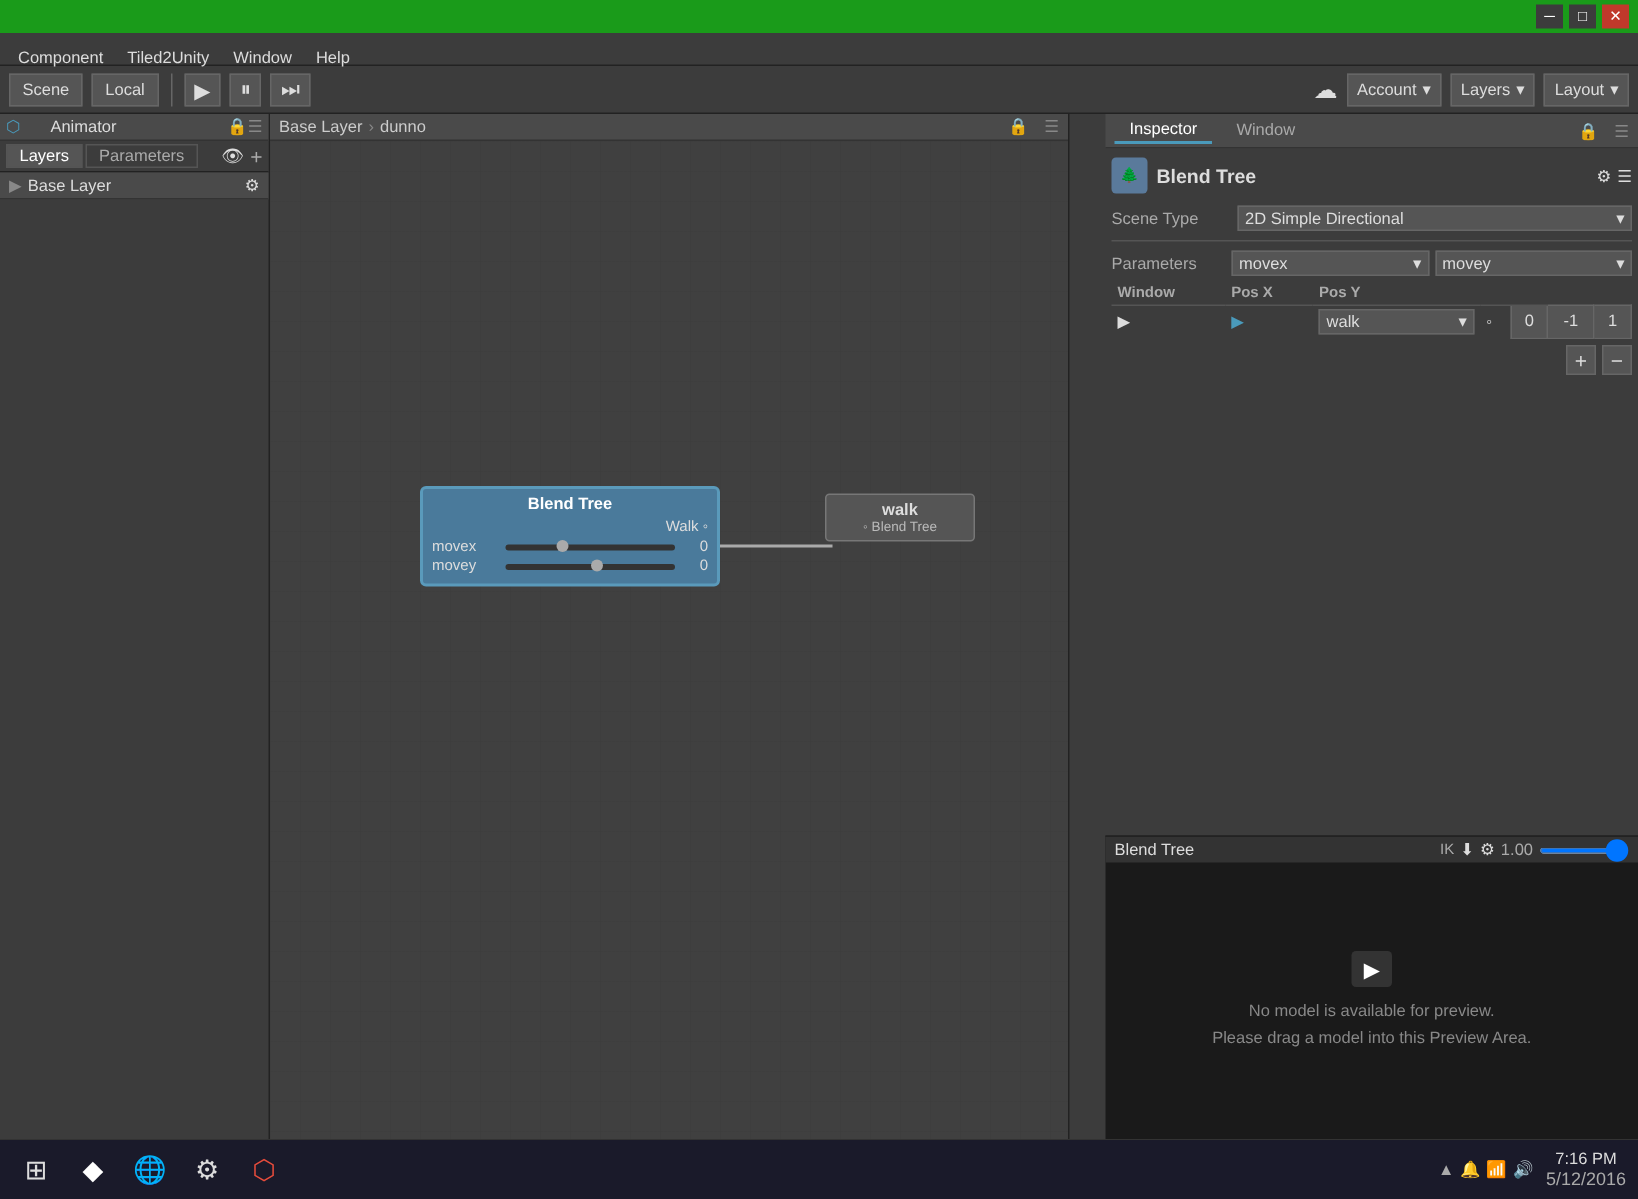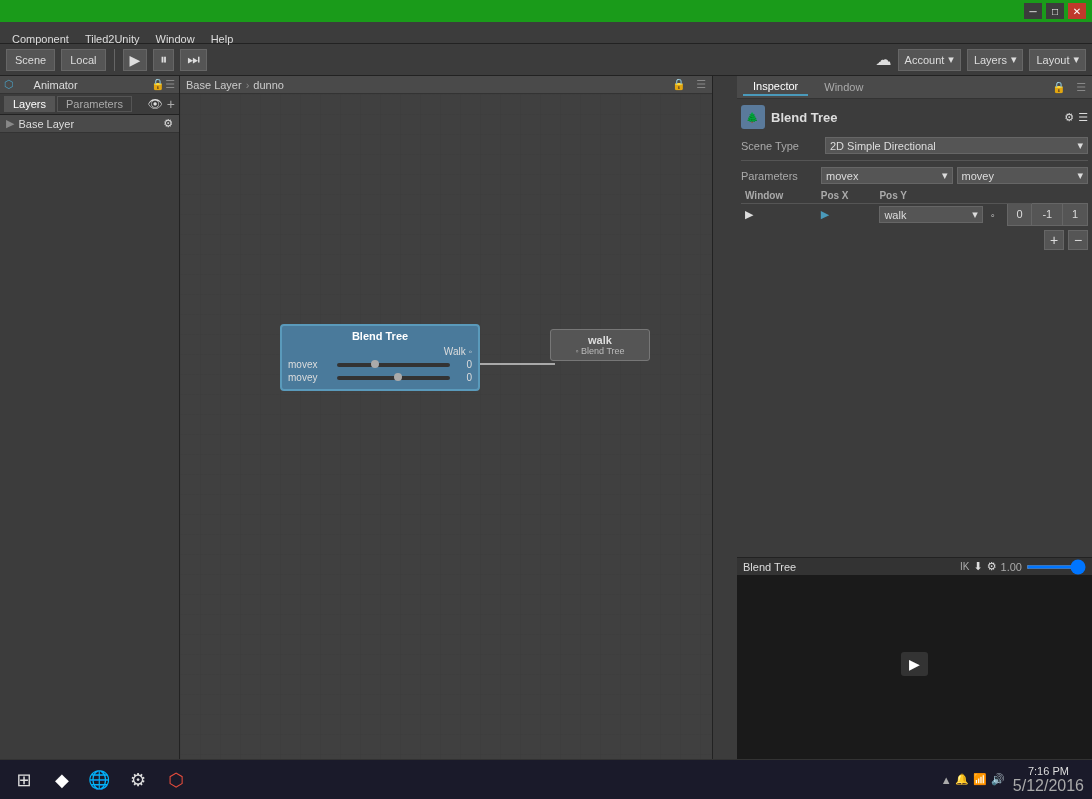--- a/index.html
+++ b/index.html
@@ -727,20 +727,22 @@
         <div class="preview-controls">
           <span style="font-size:10px;color:#aaa;">IK</span>
           <span style="cursor:pointer;">⬇</span>
           <span style="cursor:pointer;">⚙</span>
           <span style="color:#aaa;font-size:11px;">1.00</span>
           <input type="range" min="0" max="100" value="100" style="width: 60px; height: 4px;">
         </div>
       </div>
       <div class="preview-canvas">
         <button class="preview-btn" style="background:#333;border:none;color:#fff;padding:4px 8px;border-radius:3px;font-size:14px;margin-bottom:8px;">▶</button>
+        <span style="color:#888;font-size:11px;white-space:pre-line;">No model is available for preview.
+Please drag a model into this Preview Area.</span>
       </div>
       <div class="preview-footer">
         <span>0:00 (000.0%) Frame 0</span>
         <span style="margin-left:8px;cursor:pointer;">⚙</span>
       </div>
     </div>
   </div>
 </div>
 
 <div id="bottom-panel">
@@ -781,16 +783,16 @@
   </div>
   <div class="taskbar-right">
     <div class="taskbar-icons">
       <span style="cursor:pointer;">▲</span>
       <span style="cursor:pointer;">🔔</span>
       <span style="cursor:pointer;">📶</span>
       <span style="cursor:pointer;">🔊</span>
     </div>
     <div class="taskbar-time">
       <div style="font-size:11px;color:#ddd;">7:16 PM</div>
-      <div style="font-size:16px;color:#aaa;">5/12/2016</div>
+      <div style="font-size:12px;color:#aaa;">5/12/2016</div>
     </div>
   </div>
 </div>
 
 </body></html>

